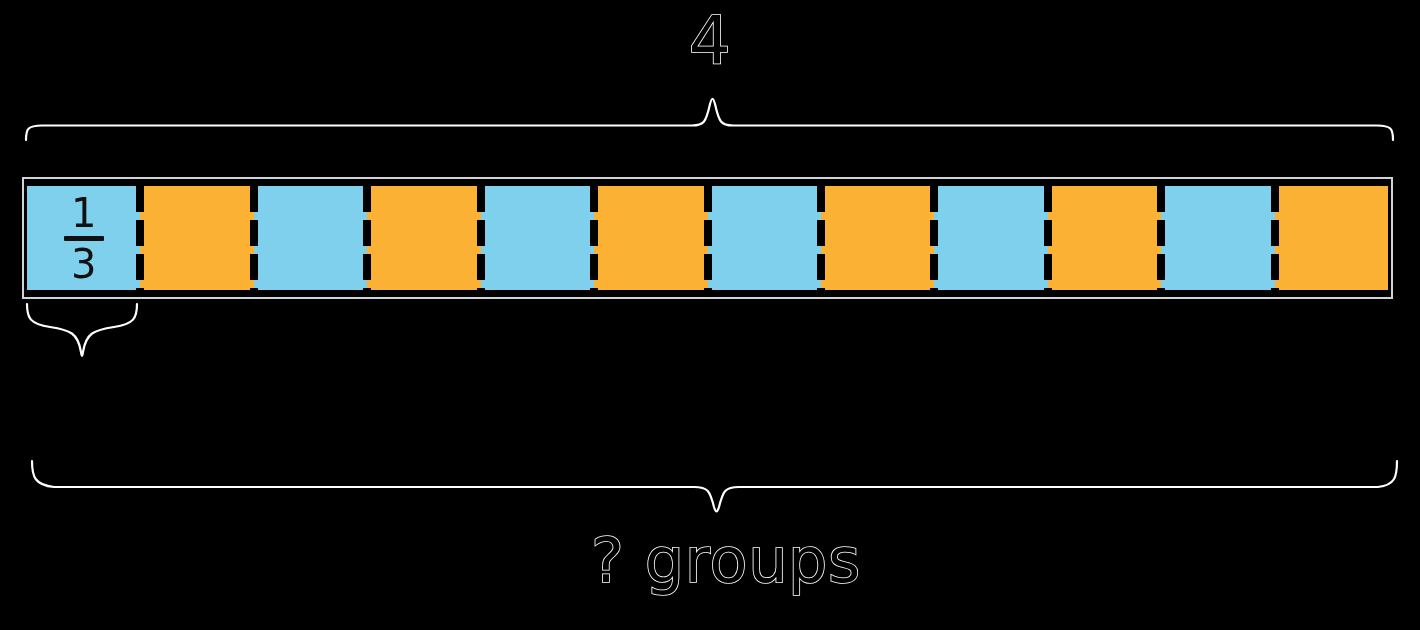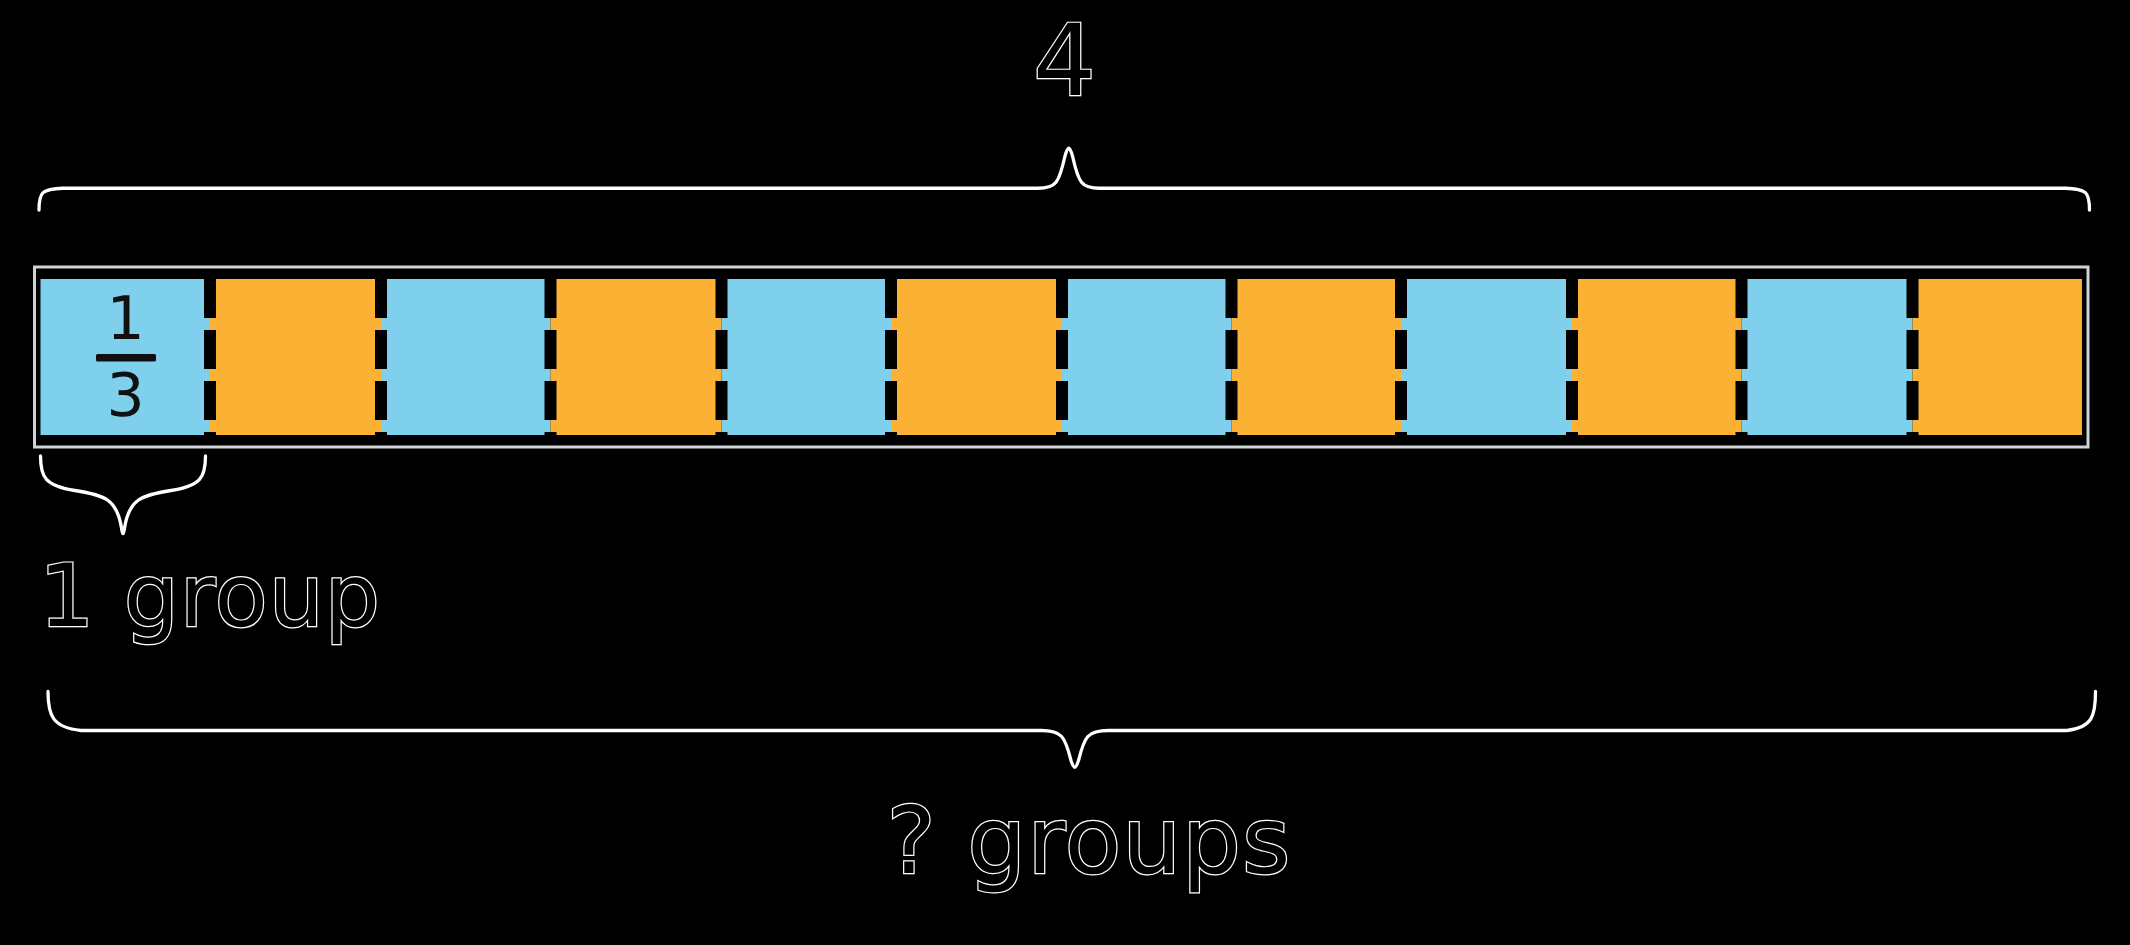--- a/index.html
+++ b/index.html
@@ -196,23 +196,20 @@
 
   <svg class="brace" id="brace-group" width="160" height="60" viewBox="0 0 160 60">
     <path d="M 11 4
              C 11 18, 14 24, 34 27
              C 54 30, 62 33, 65 52
              C 65.6 57, 66.4 57, 67 52
              C 70 33, 78 30, 98 27
              C 118 24, 121 18, 121 4"></path>
   </svg>
 
-  <div class="hollow" id="label-group">
-    <span>1 group</span>
-  </div>
 
   <svg class="brace" id="brace-bottom" width="1390" height="60" viewBox="0 0 1390 60">
     <path d="M 16 6
              C 16 22, 19 30, 38 32
              L 678 32
              C 692 32, 694 36, 698 52
              C 700 58, 701 58, 703 52
              C 707 36, 709 32, 723 32
              L 1362 32
              C 1379 30, 1381 22, 1381 6"></path>

